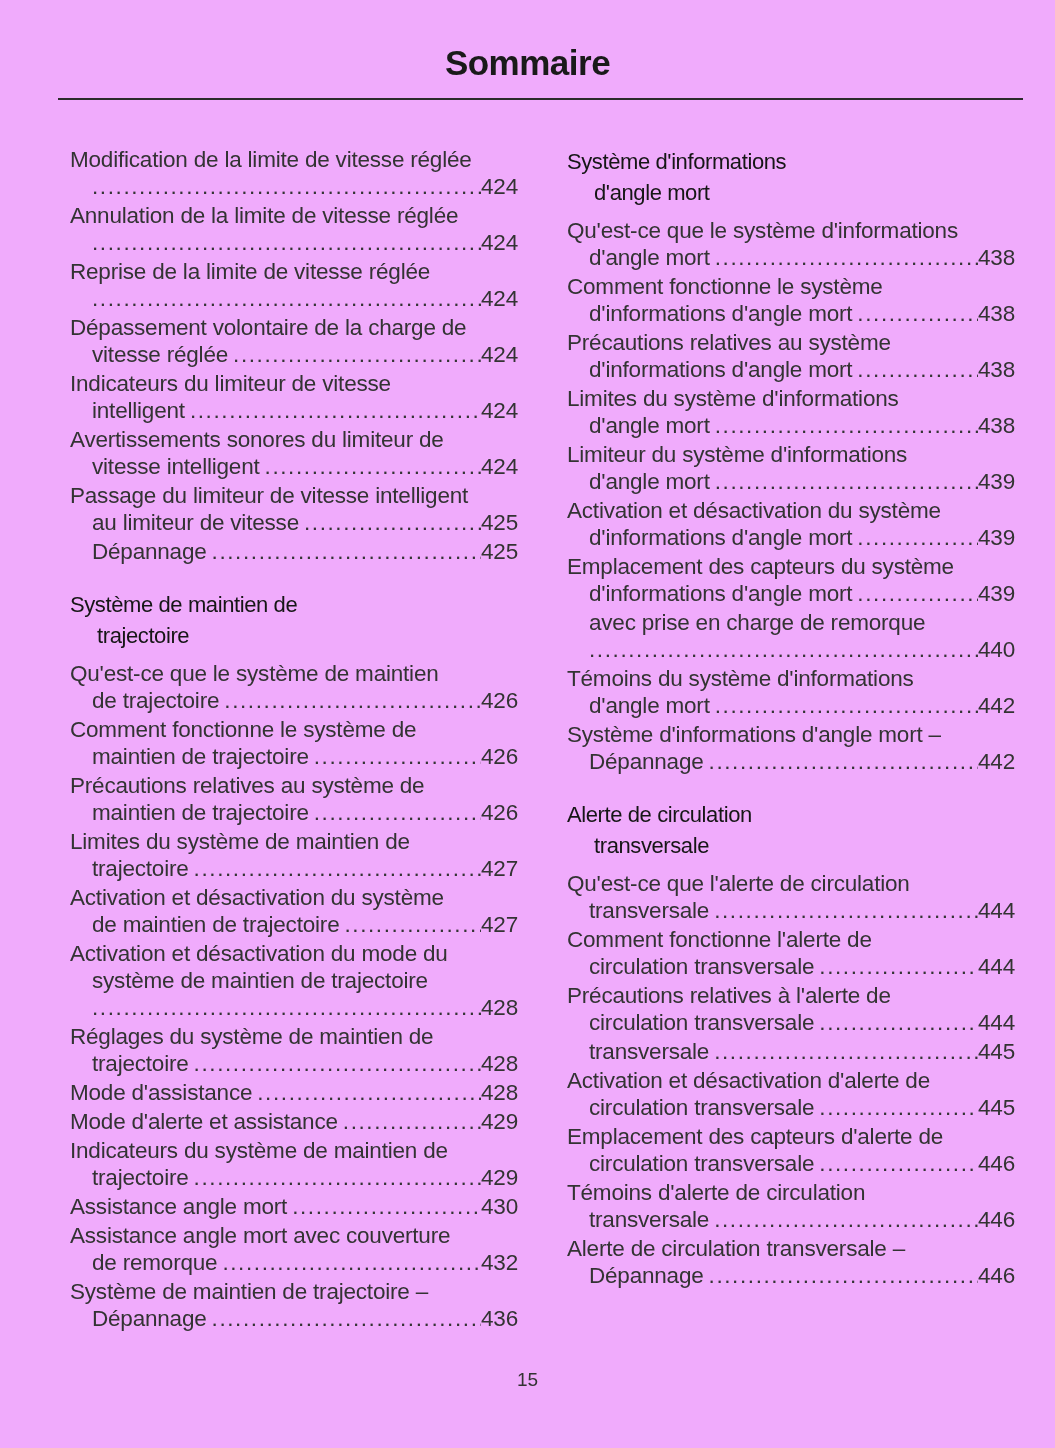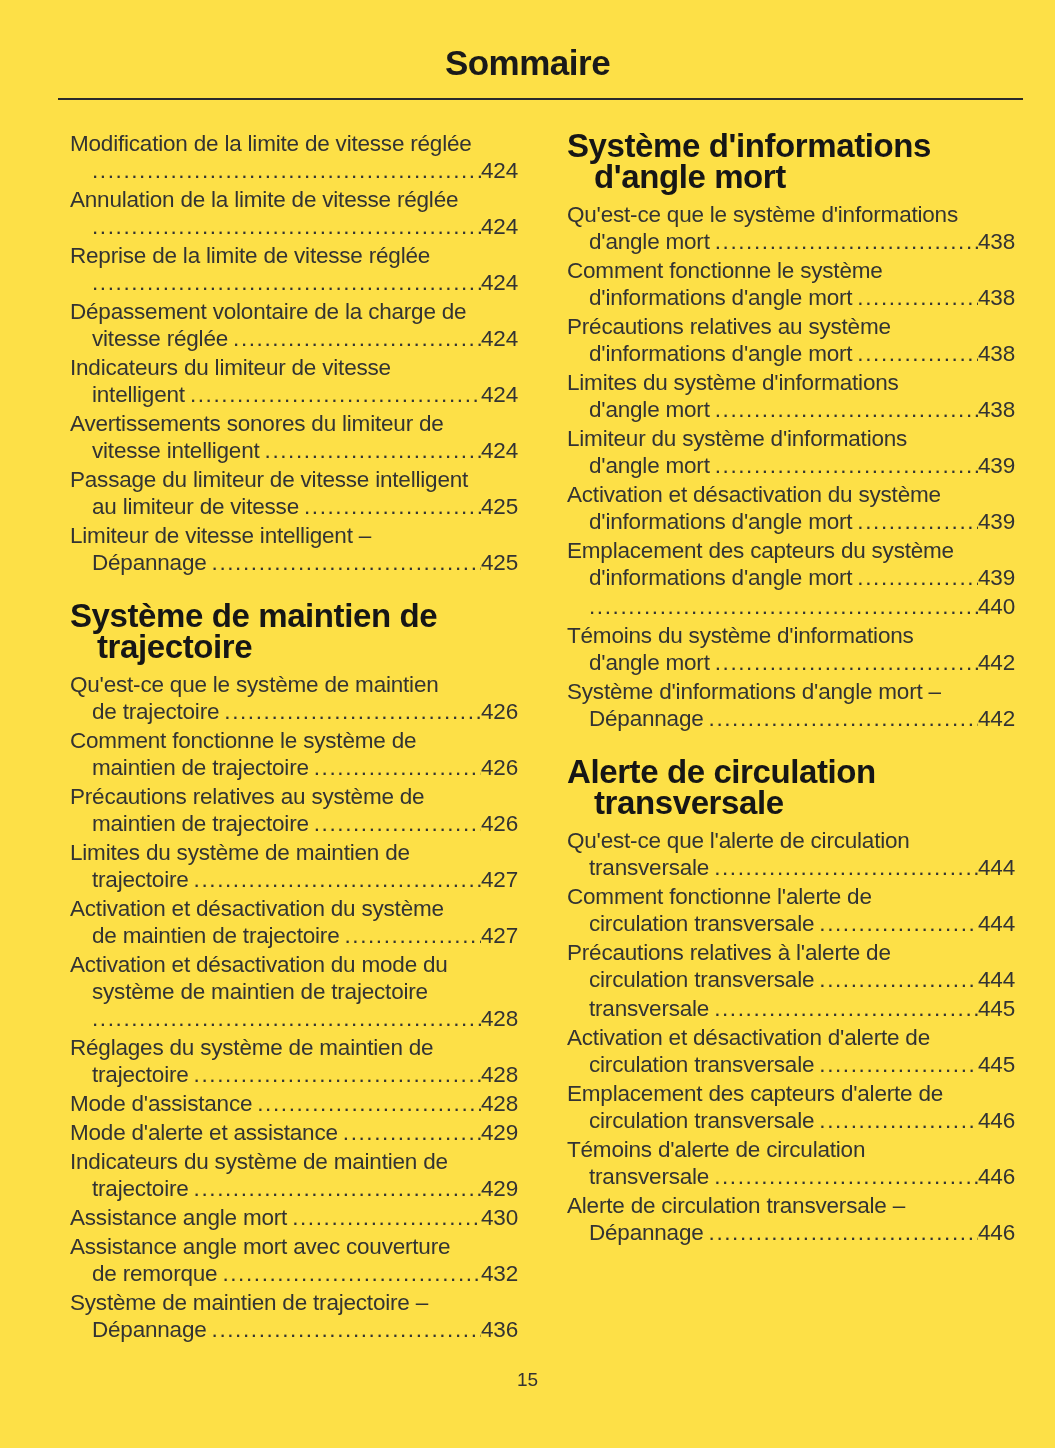--- a/index.html
+++ b/index.html
@@ -1,21 +1,21 @@
 <!DOCTYPE html>
 <html><head>
 <meta charset="utf-8">
 <style>
   html, body { margin: 0; padding: 0; background: #e8e8e8; }
   .page {
     position: relative;
     width: 1055px;
     height: 1448px;
     margin: 0 auto;
-    background: #fde047;
+    background: #f0abfc;
     font-family: "Liberation Sans", sans-serif;
     color: #333333;
     overflow: hidden;
     box-sizing: border-box;
   }
   .doc-title {
     padding-top: 44px;
     text-align: center;
     font-size: 35px;
     line-height: 38px;
@@ -24,28 +24,28 @@
     letter-spacing: -0.5px;
   }
   .rule {
     margin: 16px 32px 0 58px;
     border: 0;
     border-top: 2px solid #2b2b2b;
     height: 0;
   }
   .columns {
     display: flex;
-    margin: 30px 41px 0 70px;
+    margin: 46px 41px 0 70px;
     gap: 49px;
   }
   .column { width: 448px; flex: none; }
   .section-heading {
-    font-size: 33px;
+    font-size: 22px;
     line-height: 31px;
-    font-weight: bold;
+    font-weight: normal;
     color: #161616;
     letter-spacing: -0.4px;
     margin: 24px 0 9px 0;
   }
   .section:first-child .section-heading { margin-top: 0; }
   .hl-cont { padding-left: 27px; }
   .entry { margin-bottom: 2px; }
   .line {
     font-size: 22.5px;
     line-height: 27px;
@@ -139,21 +139,20 @@
           </div>
           <div class="entry">
             <div class="line">Passage du limiteur de vitesse intelligent</div>
             <div class="line leader indent">
               <span class="etext">au limiteur de vitesse</span>
               <span class="dots"></span>
               <span class="pnum">425</span>
             </div>
           </div>
           <div class="entry">
-            <div class="line">Limiteur de vitesse intelligent –</div>
             <div class="line leader indent">
               <span class="etext">Dépannage</span>
               <span class="dots"></span>
               <span class="pnum">425</span>
             </div>
           </div>
         </div>
         <div class="section">
           <div class="section-heading">
             <div class="hl">Système de maintien de</div>
@@ -319,20 +318,21 @@
           </div>
           <div class="entry">
             <div class="line">Emplacement des capteurs du système</div>
             <div class="line leader indent">
               <span class="etext">d'informations d'angle mort</span>
               <span class="dots"></span>
               <span class="pnum">439</span>
             </div>
           </div>
           <div class="entry">
+            <div class="line indent">avec prise en charge de remorque</div>
             <div class="line leader indent">
               <span class="etext"></span>
               <span class="dots"></span>
               <span class="pnum">440</span>
             </div>
           </div>
           <div class="entry">
             <div class="line">Témoins du système d'informations</div>
             <div class="line leader indent">
               <span class="etext">d'angle mort</span>

